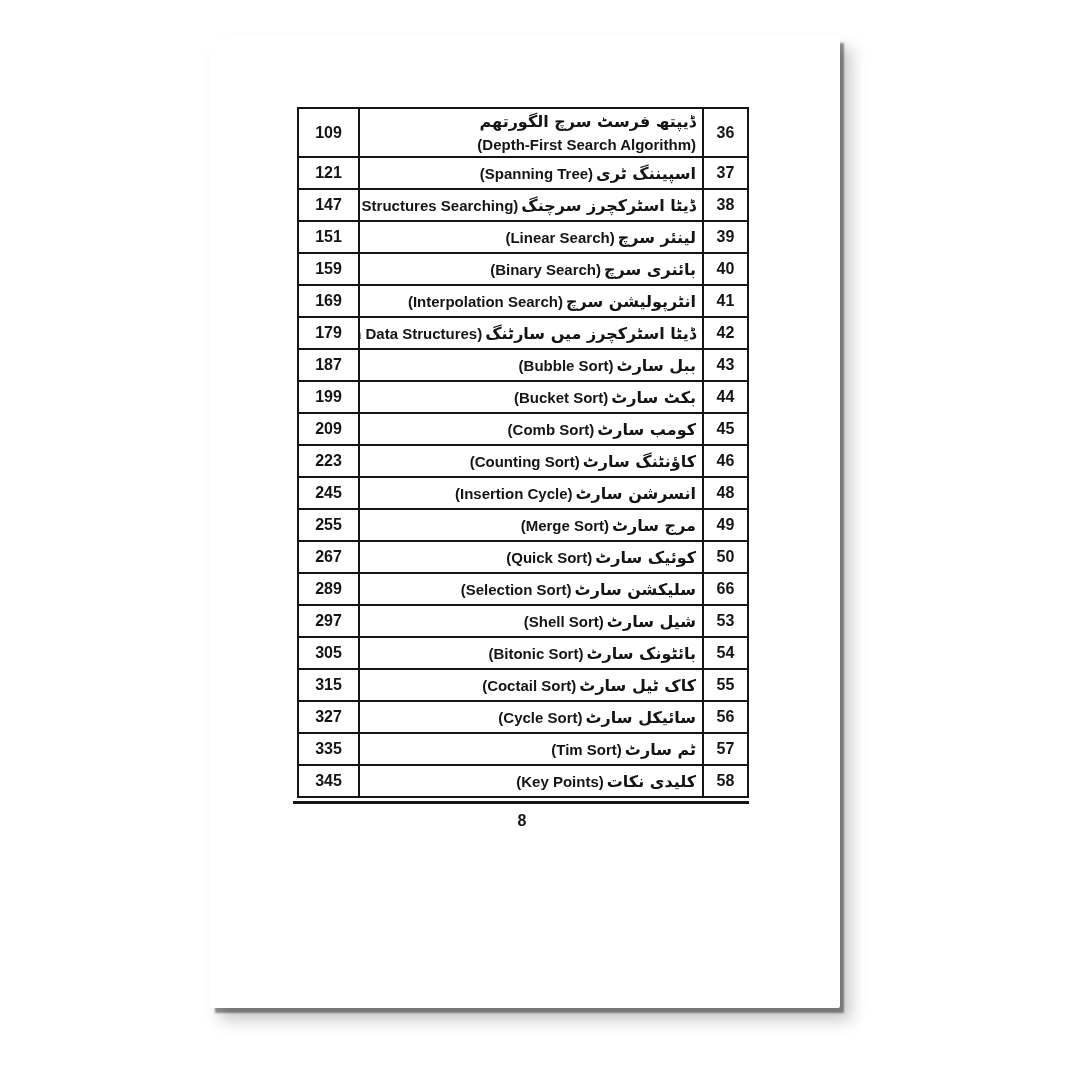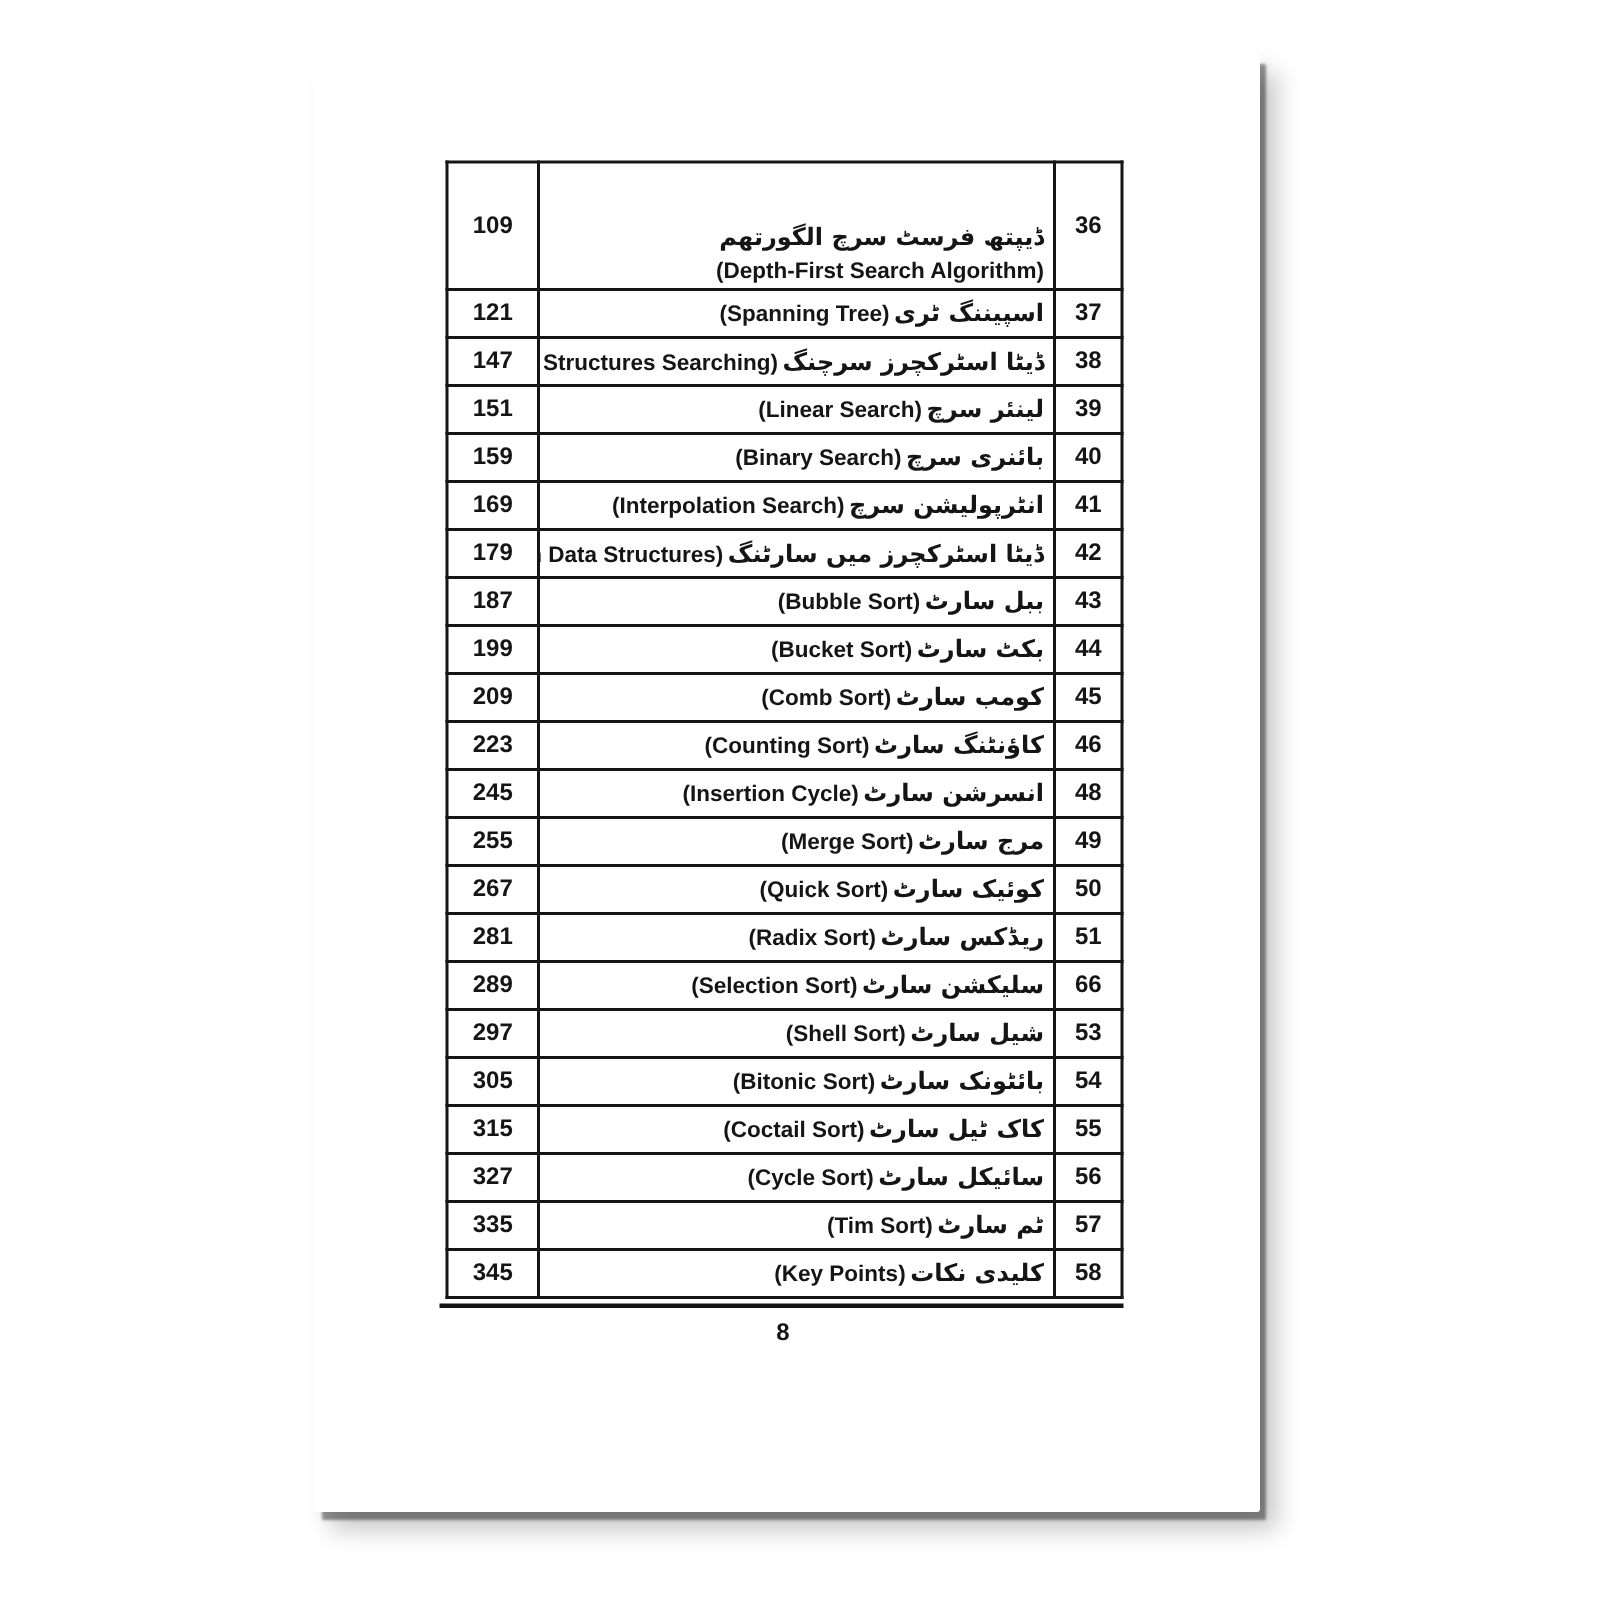--- a/index.html
+++ b/index.html
@@ -32,21 +32,21 @@
 
   td.title {
     direction:rtl; text-align:right; vertical-align:middle;
     padding:0 6px 0 2px; white-space:nowrap;
   }
   .eng  { font-family:"Liberation Sans", sans-serif; font-weight:bold; font-size:15px; }
   .urdu { font-family:"DejaVu Sans", sans-serif; font-weight:bold; font-size:16px; margin-left:3px; }
 
   tr.stacked td.title { white-space:normal; padding-top:3px; padding-bottom:3px; }
   tr.stacked .urdu, tr.stacked .eng { display:block; margin-left:0; }
-  tr.stacked .urdu { margin-bottom:5px;margin-top:36px; }
+  tr.stacked .urdu { margin-bottom:5px; }
 
   .footer-rule {
     height:3px; background:#151515;
     width:456px; margin:3px 0 0 -4px;
   }
   .footer-num {
     margin-top:8px; text-align:center;
     font-weight:bold; font-size:16px; color:#151515;
   }
 </style>
@@ -156,27 +156,20 @@
     <td class="num">49</td>
   </tr>
           <tr>
     <td class="pg">267</td>
     <td class="title">
       <span class="urdu">کوئیک سارٹ</span><span class="eng">(Quick Sort)</span>
     </td>
     <td class="num">50</td>
   </tr>
           <tr>
-    <td class="pg">281</td>
-    <td class="title">
-      <span class="urdu">ریڈکس سارٹ</span><span class="eng">(Radix Sort)</span>
-    </td>
-    <td class="num">51</td>
-  </tr>
-          <tr>
     <td class="pg">289</td>
     <td class="title">
       <span class="urdu">سلیکشن سارٹ</span><span class="eng">(Selection Sort)</span>
     </td>
     <td class="num">66</td>
   </tr>
           <tr>
     <td class="pg">297</td>
     <td class="title">
       <span class="urdu">شیل سارٹ</span><span class="eng">(Shell Sort)</span>

